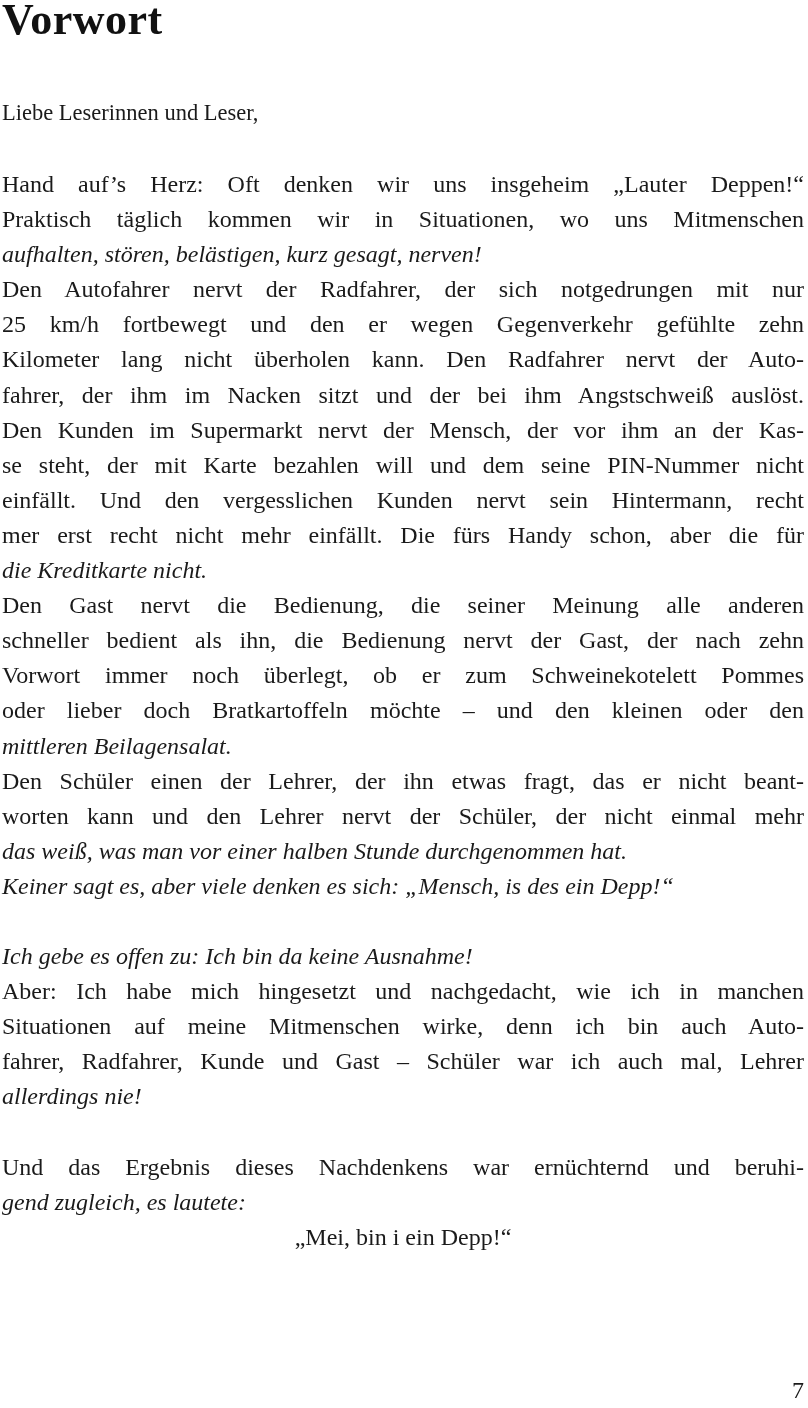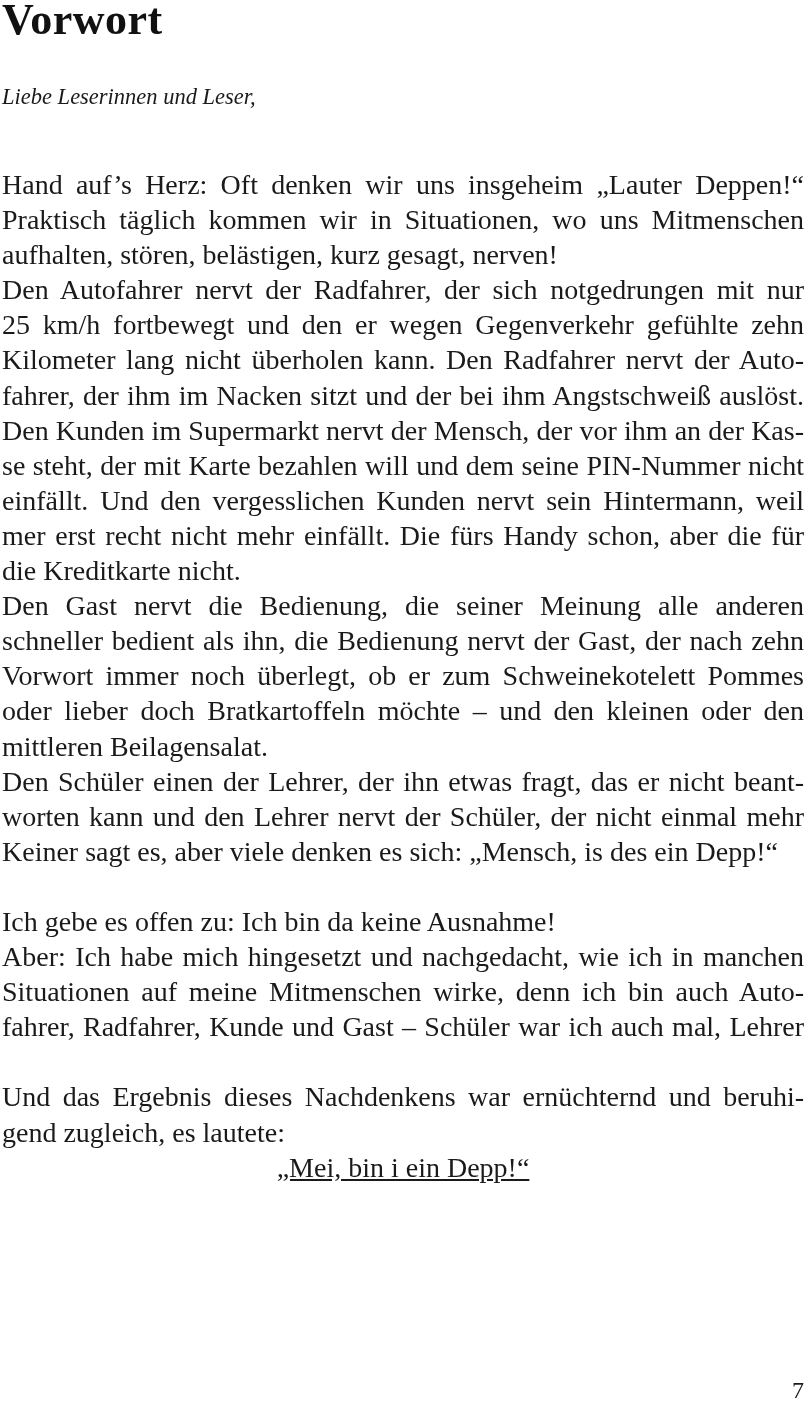--- a/index.html
+++ b/index.html
@@ -8,34 +8,34 @@
     font-family: "Liberation Serif", "DejaVu Serif", serif;
     color: #1a1a1a;
   }
   .title {
     position: absolute; left: 2px; top: -8px;
     font-family: "Liberation Serif", serif;
     font-weight: bold; font-size: 44px; line-height: 56px;
     letter-spacing: 0.5px; color: #111;
   }
   .salutation {
-    position: absolute; left: 2px; top: 82px;
-    font-style: italic; font-size: 22.5px; line-height: 30px;
+    position: absolute; left: 2px; top: 98px;
+    font-size: 22.5px; line-height: 30px;
   }
   .body {
     position: absolute; left: 2px; top: 167px; width: 802px;
-    font-size: 28px;
+    font-size: 24px;
   }
   .line {
     height: 35.1px; line-height: 35.1px;
     text-align: justify; text-align-last: justify;
     white-space: nowrap; overflow: visible;
   }
-  .line.last { text-align-last: left; }
-  .line.center { text-align: center; text-align-last: center; text-decoration: underline; }
+  .line.last { text-align-last: left; font-style: italic; }
+  .line.center { text-align: center; text-align-last: center; }
   .gap { height: 35.1px; }
   .page-number {
     position: absolute; right: 4px; top: 1376px;
     font-size: 24px; line-height: 28px;
   }
 </style>
 </head>
 <body>
 
 <div>
@@ -54,52 +54,54 @@
     <div>
       <div class="line">Den Autofahrer nervt der Radfahrer, der sich notgedrungen mit nur</div>
       <div class="line">25 km/h fortbewegt und den er wegen Gegenverkehr gefühlte zehn</div>
       <div class="line">Kilometer lang nicht überholen kann. Den Radfahrer nervt der Auto-</div>
       <div class="line">fahrer, der ihm im Nacken sitzt und der bei ihm Angstschweiß auslöst.</div>
     </div>
 
     <div>
       <div class="line">Den Kunden im Supermarkt nervt der Mensch, der vor ihm an der Kas-</div>
       <div class="line">se steht, der mit Karte bezahlen will und dem seine PIN-Nummer nicht</div>
-      <div class="line">einfällt. Und den vergesslichen Kunden nervt sein Hintermann, weil</div>
+      <div class="line">einfällt. Und den vergesslichen Kunden nervt sein Hintermann, recht</div>
       <div class="line">mer erst recht nicht mehr einfällt. Die fürs Handy schon, aber die für</div>
       <div class="line last">die Kreditkarte nicht.</div>
     </div>
 
     <div>
       <div class="line">Den Gast nervt die Bedienung, die seiner Meinung alle anderen</div>
       <div class="line">schneller bedient als ihn, die Bedienung nervt der Gast, der nach zehn</div>
       <div class="line">Vorwort immer noch überlegt, ob er zum Schweinekotelett Pommes</div>
       <div class="line">oder lieber doch Bratkartoffeln möchte – und den kleinen oder den</div>
       <div class="line last">mittleren Beilagensalat.</div>
     </div>
 
     <div>
       <div class="line">Den Schüler einen der Lehrer, der ihn etwas fragt, das er nicht beant-</div>
       <div class="line">worten kann und den Lehrer nervt der Schüler, der nicht einmal mehr</div>
+      <div class="line last">das weiß, was man vor einer halben Stunde durchgenommen hat.</div>
     </div>
 
     <div>
       <div class="line last">Keiner sagt es, aber viele denken es sich: „Mensch, is des ein Depp!“</div>
     </div>
 
     <div class="gap"></div>
 
     <div>
       <div class="line last">Ich gebe es offen zu: Ich bin da keine Ausnahme!</div>
     </div>
 
     <div>
       <div class="line">Aber: Ich habe mich hingesetzt und nachgedacht, wie ich in manchen</div>
       <div class="line">Situationen auf meine Mitmenschen wirke, denn ich bin auch Auto-</div>
       <div class="line">fahrer, Radfahrer, Kunde und Gast – Schüler war ich auch mal, Lehrer</div>
+      <div class="line last">allerdings nie!</div>
     </div>
 
     <div class="gap"></div>
 
     <div>
       <div class="line">Und das Ergebnis dieses Nachdenkens war ernüchternd und beruhi-</div>
       <div class="line last">gend zugleich, es lautete:</div>
     </div>
 
     <div class="line center">„Mei, bin i ein Depp!“</div>

